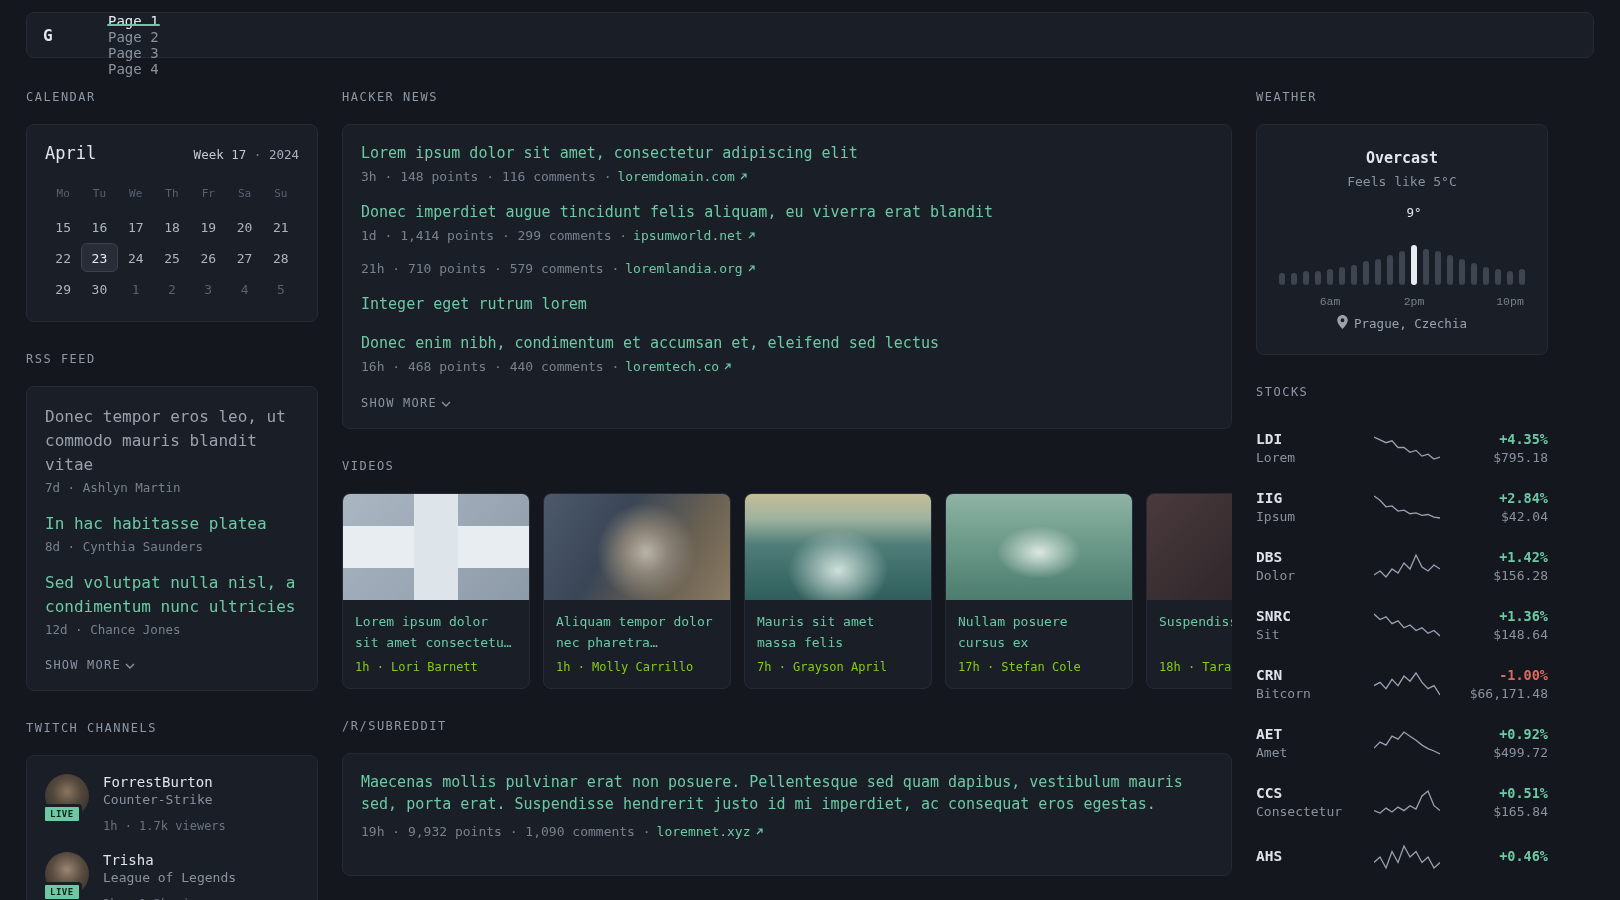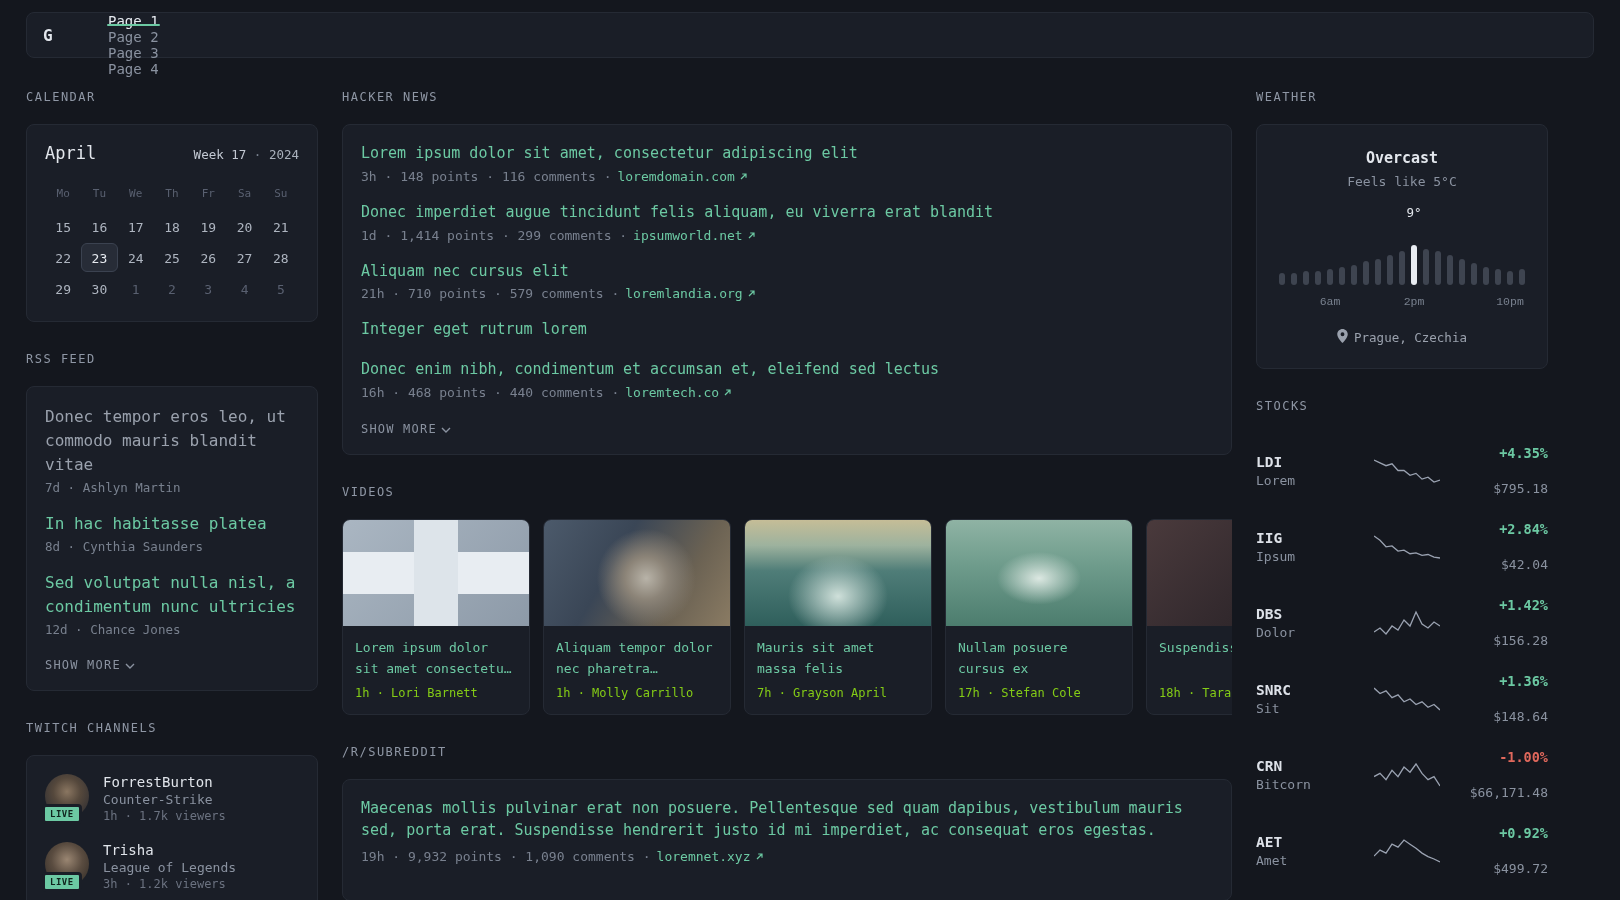--- a/index.html
+++ b/index.html
@@ -115,21 +115,21 @@
   .live-badge {
     position:absolute; left:-3px; bottom:-6px;
     background:#6cc9a3; color:#10231c;
     font-size:9px; font-weight:bold; letter-spacing:.5px;
     padding:2px 5px; border-radius:4px;
     border:3px solid #1a1e27;
   }
   .twitch-name { font-size:14px; color:#e0e4ea; display:block; }
   .twitch-name.teal { color:#6cc9a3; }
   .twitch-game { font-size:13px; color:#8a92a0; margin-top:2px; }
-  .twitch-meta { font-size:12px; color:#6b7280; margin-top:2px; }
+  .twitch-meta { font-size:12px; color:#6b7280; margin-top:12px; }
 
   
   .hn-item { margin-bottom:18px; }
   .hn-title { display:block; font-size:15px; line-height:1.45; color:#6cc9a3; }
   .meta-line { display:flex; align-items:center; gap:6px; font-size:13px; color:#79818f; margin-top:4px; }
   .domain { display:inline-flex; align-items:center; gap:4px; color:#6cc9a3; cursor:pointer; }
 
   
   .videos-row { display:flex; gap:13px; overflow:hidden; }
   .video-card {
@@ -157,38 +157,38 @@
   .w-temp-label {
     position:absolute; top:-22px; transform:translateX(-50%);
     font-size:12.5px; color:#e3e7ed;
   }
   .w-times { position:relative; width:246px; height:16px; margin:10px auto 0; }
   .w-times span {
     position:absolute; top:0; transform:translateX(-50%);
     font-size:11.5px; color:#78808e;font-family:Liberation Mono, monospace;
   }
   .w-loc {
-    margin-top:18px;
+    margin-top:4px;
     display:flex; justify-content:center; align-items:center; gap:6px;
     font-size:12.5px; color:#9aa1ad;
   }
 
   
   .stock-row {
     display:flex; align-items:center; justify-content:space-between;
     padding:12px 0 13px;
   }
   .stock-left { width:110px; }
   .stock-ticker { font-size:14.5px; font-weight:bold; color:#dde1e8; }
   .stock-name { font-size:13px; color:#8a92a0; margin-top:3px; }
   .stock-spark { flex:0 0 66px; height:26px; }
   .stock-right { width:100px; text-align:right; }
   .stock-change { font-size:13.5px; font-weight:600; color:#6cc9a3; }
   .stock-change.neg { color:#e0685c; }
-  .stock-price { font-size:13px; color:#8a92a0; margin-top:20px; }
+  .stock-price { font-size:13px; color:#8a92a0; margin-top:3px; }
 </style>
 </head>
 <body>
 
 <header class="topbar">
   <div class="logo">G</div>
   <nav class="tabs">
     <a class="tab active">Page 1</a>
     <a class="tab">Page 2</a>
     <a class="tab">Page 3</a>
@@ -336,21 +336,20 @@
             <a class="domain">
               <span>ipsumworld.net</span>
               <span><svg width="9" height="9" viewBox="0 0 9 9">
                     <path d="M2 7 L7 2 M3.2 2 H7 V5.8" fill="none" stroke="currentColor" stroke-width="1.2"></path>
                   </svg></span>
             </a>
           </div>
         </div>
 
         <div class="hn-item">
-          <a class="hn-title">Aliquam nec cursus elit</a>
           <div class="meta-line">
             <span>21h · 710 points · 579 comments ·</span>
             <a class="domain">
               <span>loremlandia.org</span>
               <span><svg width="9" height="9" viewBox="0 0 9 9">
                     <path d="M2 7 L7 2 M3.2 2 H7 V5.8" fill="none" stroke="currentColor" stroke-width="1.2"></path>
                   </svg></span>
             </a>
           </div>
         </div>

